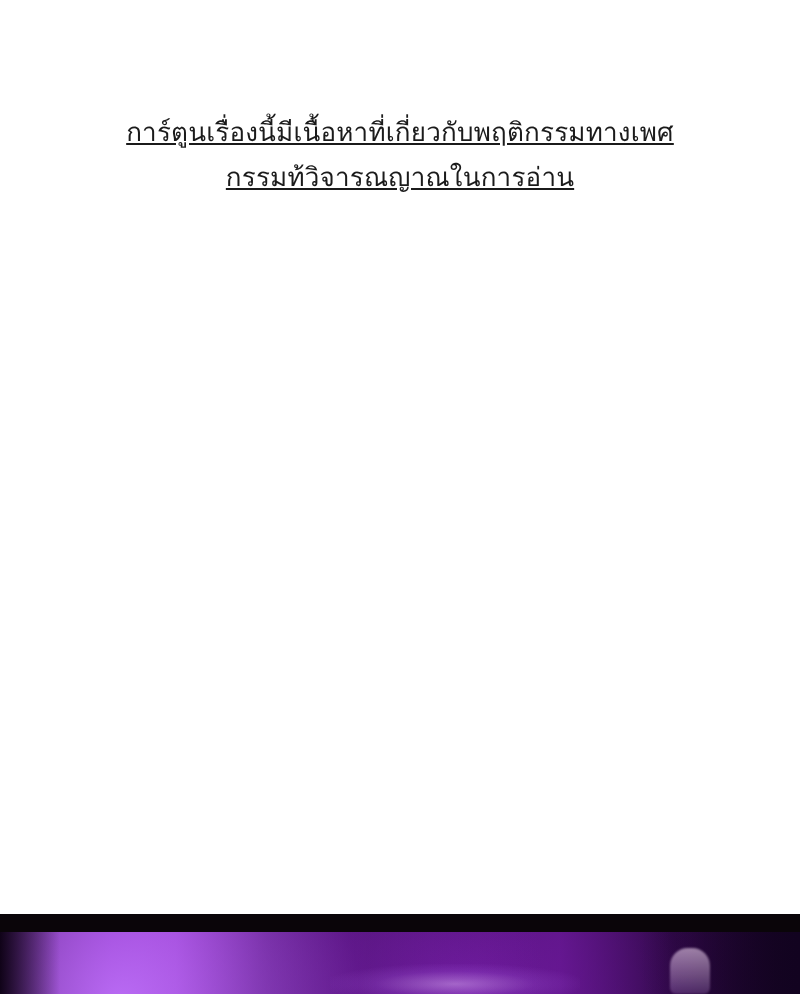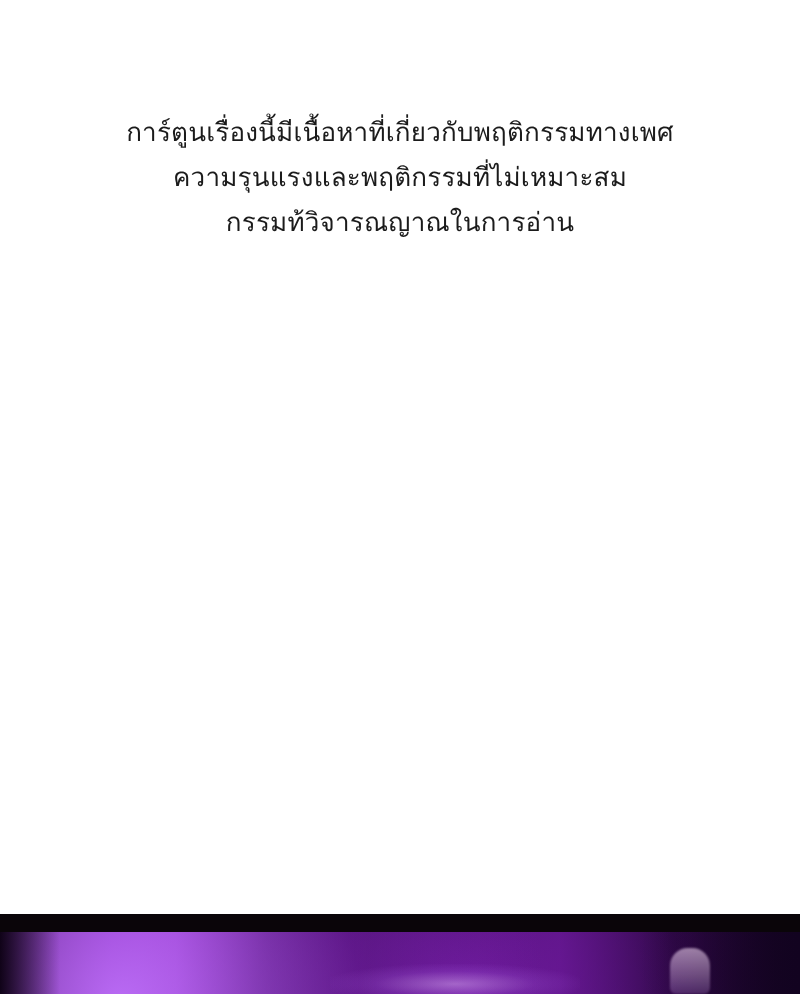--- a/index.html
+++ b/index.html
@@ -28,20 +28,21 @@
     width: 800px;
     text-align: center;
   }
   .notice-line {
     display: block;
     color: #1b1b1b;
     font-size: 26px;
     line-height: 45px;
     letter-spacing: 0.2px;
     white-space: nowrap;
+    text-decoration: underline;
   }
   .bottom-strip {
     position: absolute;
     left: 0;
     bottom: 0;
     width: 800px;
     height: 80px;
     overflow: hidden;
   }
   .strip-dark {
@@ -98,21 +99,20 @@
     filter: blur(1px);
   }
 </style>
 </head>
 <body>
 
 <div class="page">
 
   <div class="notice-block">
     <span class="notice-line">การ์ตูนเรื่องนี้มีเนื้อหาที่เกี่ยวกับพฤติกรรมทางเพศ</span>
-    <span class="notice-line">ความรุนแรงและพฤติกรรมที่ไม่เหมาะสม</span>
     <span class="notice-line">กรรมท้วิจารณญาณในการอ่าน</span>
   </div>
 
   <div class="bottom-strip">
     <div class="strip-dark"></div>
     <div class="strip-art"></div>
     <div class="strip-shade-left"></div>
     <div class="strip-shade-right"></div>
     <div class="strip-glow"></div>
     <div class="strip-figure"></div>

